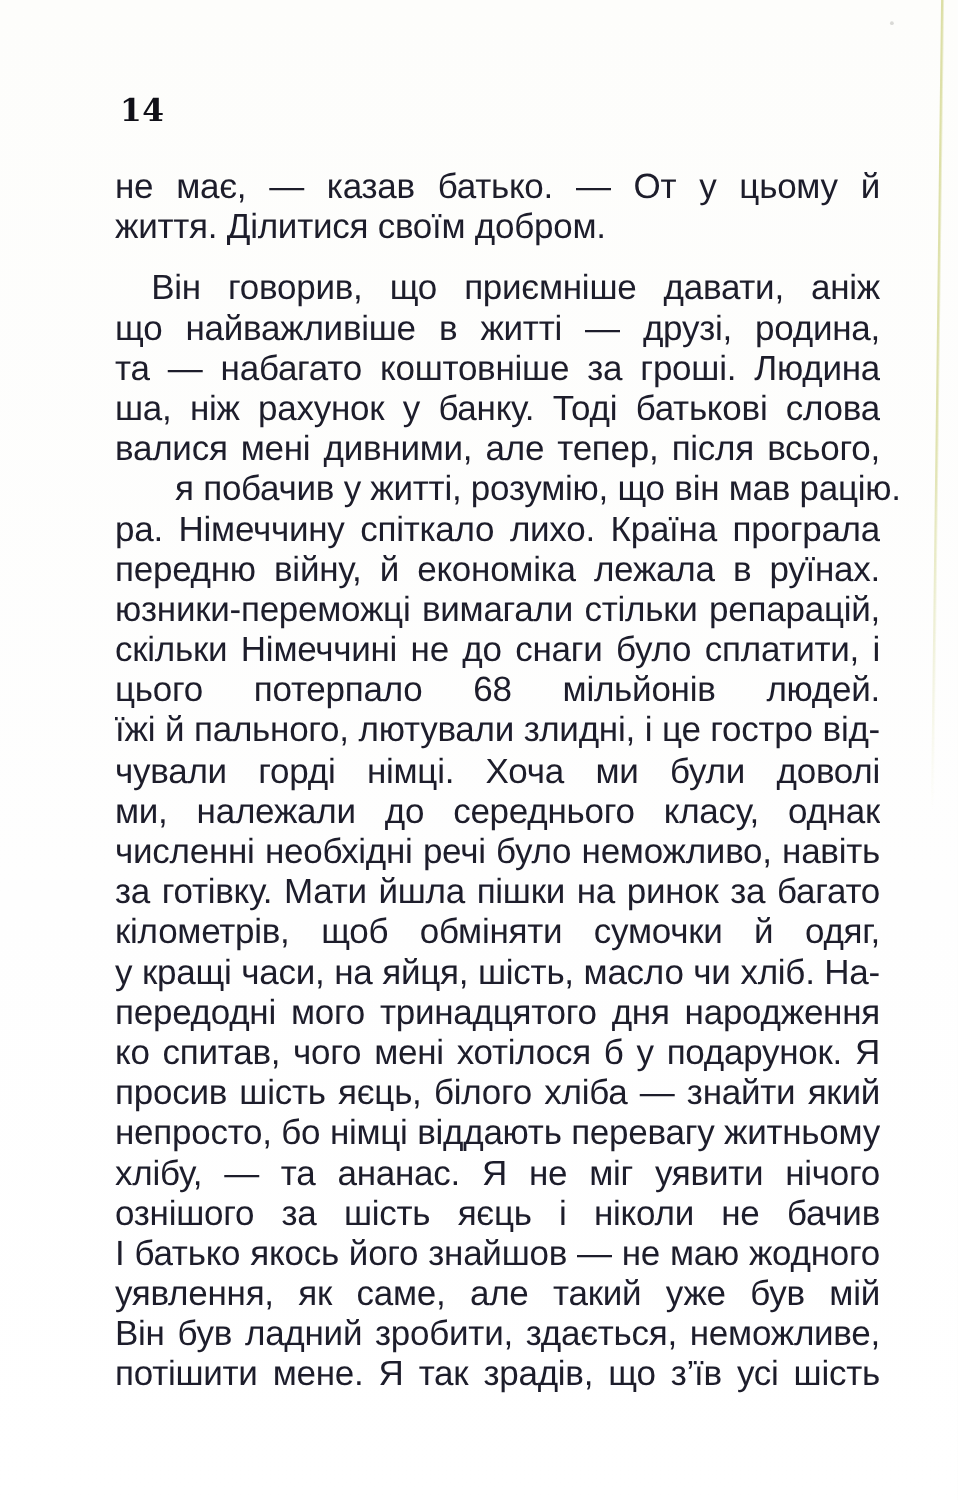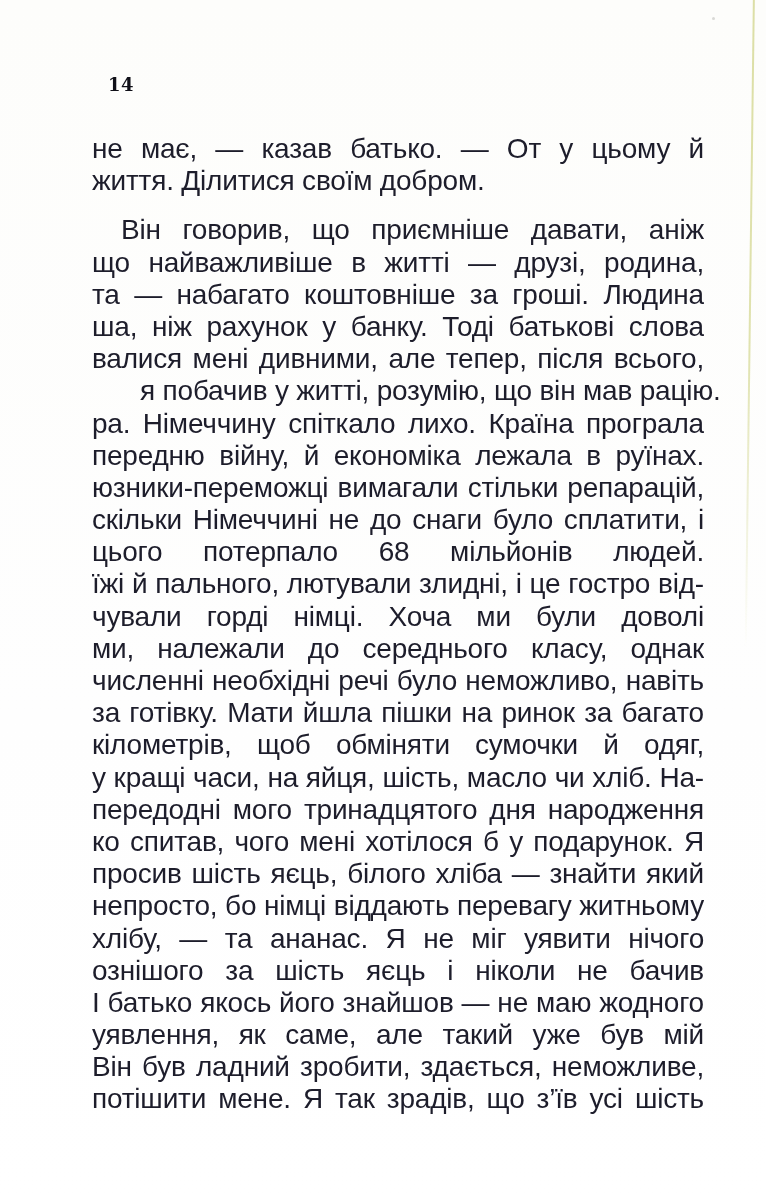--- a/index.html
+++ b/index.html
@@ -14,24 +14,24 @@
     position: relative;
     font-family: "DejaVu Serif", serif;
   }
   .page {
     position: absolute;
     inset: 0;
     background: linear-gradient(180deg, #fdfdfb 0%, #fefefe 60%, #ffffff 100%);
   }
   .page-number {
     position: absolute;
-    left: 108px;
+    left: 96px;
     top: 74px;
     font-family: "DejaVu Serif", serif;
-    font-size: 18px;
+    font-size: 25px;
     font-weight: bold;
     color: #101018;
     letter-spacing: 0.5px;
   }
   .text-block {
     position: absolute;
     left: 92px;
     top: 133px;
     width: 612px;
   }

